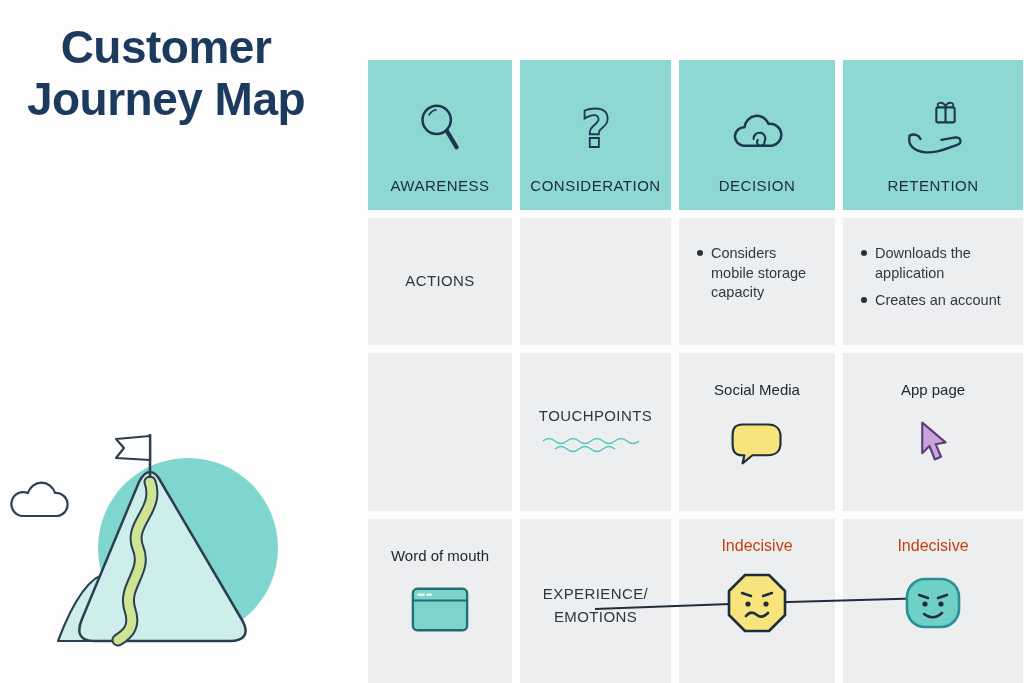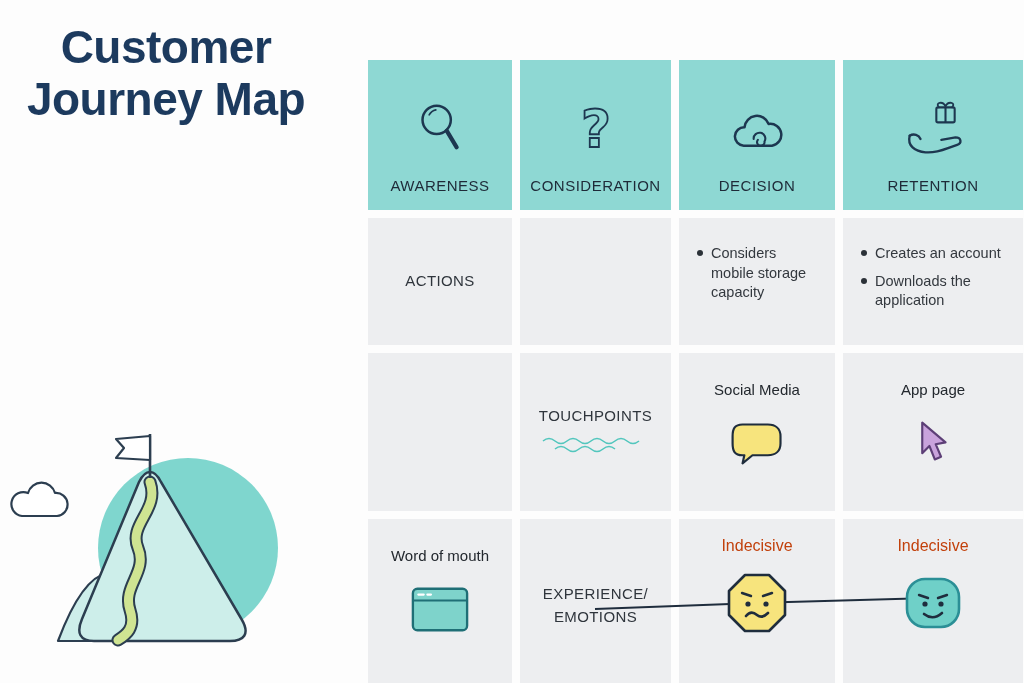--- a/index.html
+++ b/index.html
@@ -163,22 +163,22 @@
   <div class="cell content-cell actions-cell"></div>
 
   <div class="cell content-cell actions-cell">
     <ul class="bullet-list">
       <li>Considers mobile storage capacity</li>
     </ul>
   </div>
 
   <div class="cell content-cell actions-cell">
     <ul class="bullet-list">
+      <li>Downloads the application</li>
       <li>Creates an account</li>
-      <li>Downloads the application</li>
     </ul>
   </div>
 
   <div class="cell content-cell actions-cell"></div>
 
   <div class="cell row-label-cell">
     <div class="row-label-text">TOUCHPOINTS</div>
     <div class="squiggle">
       <svg viewBox="0 0 110 20" width="110" height="20">
         <path d="M2,5 q6,-5 12,0 t12,0 t12,0 t12,0 t12,0 t12,0 t12,0 t12,0" fill="none" stroke="#52c6bd" stroke-width="1.6"></path>

